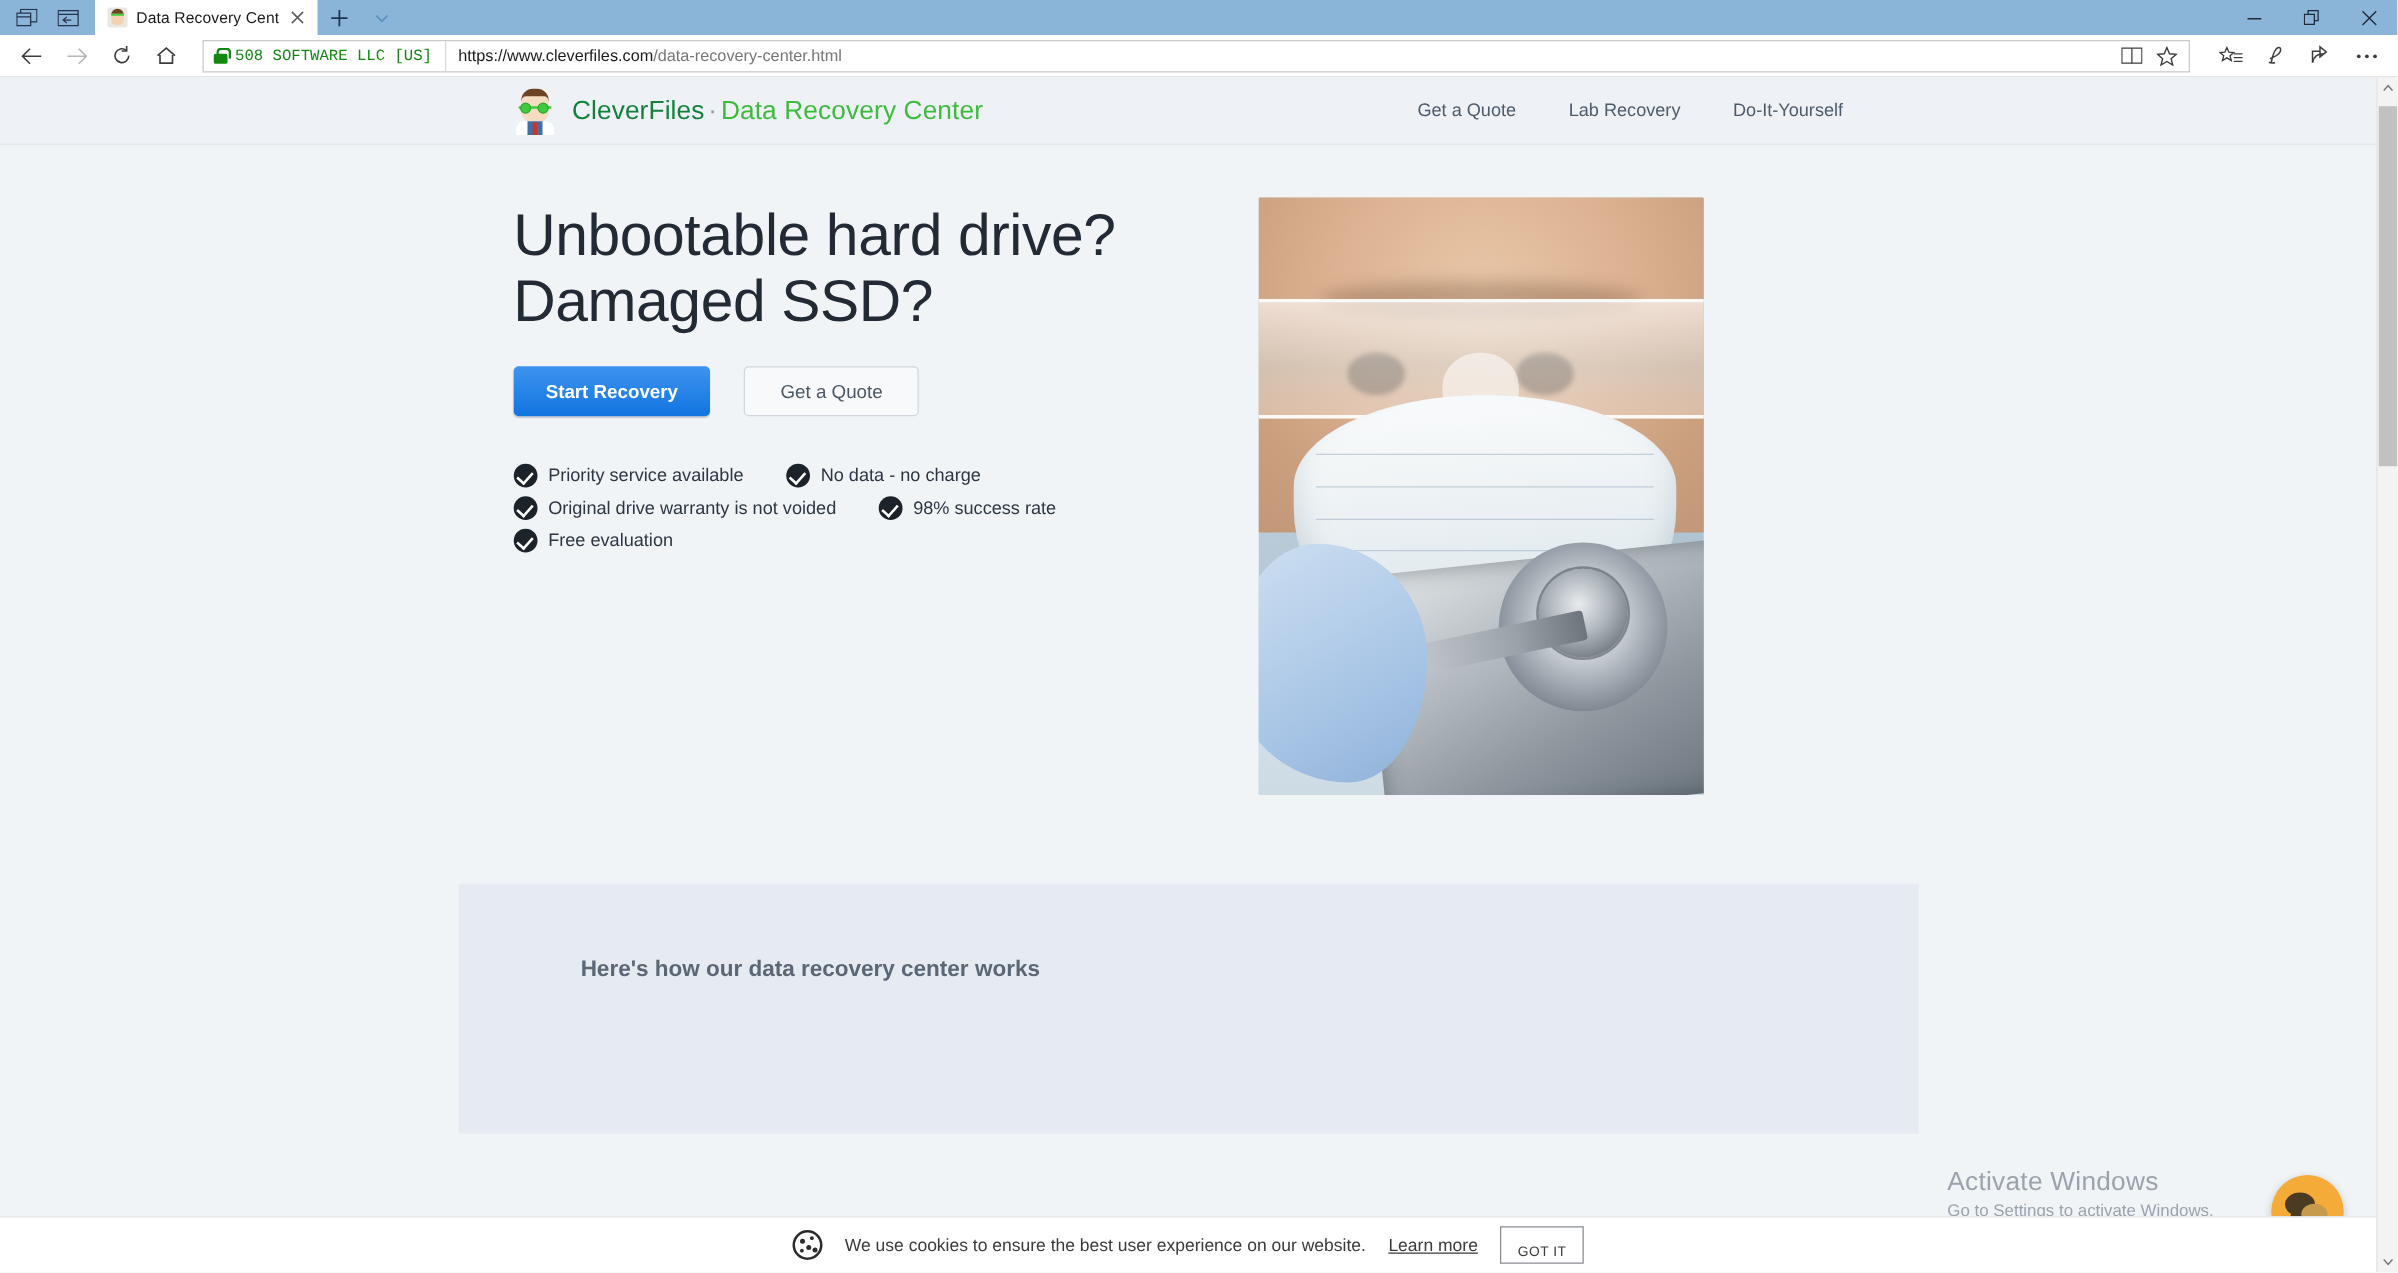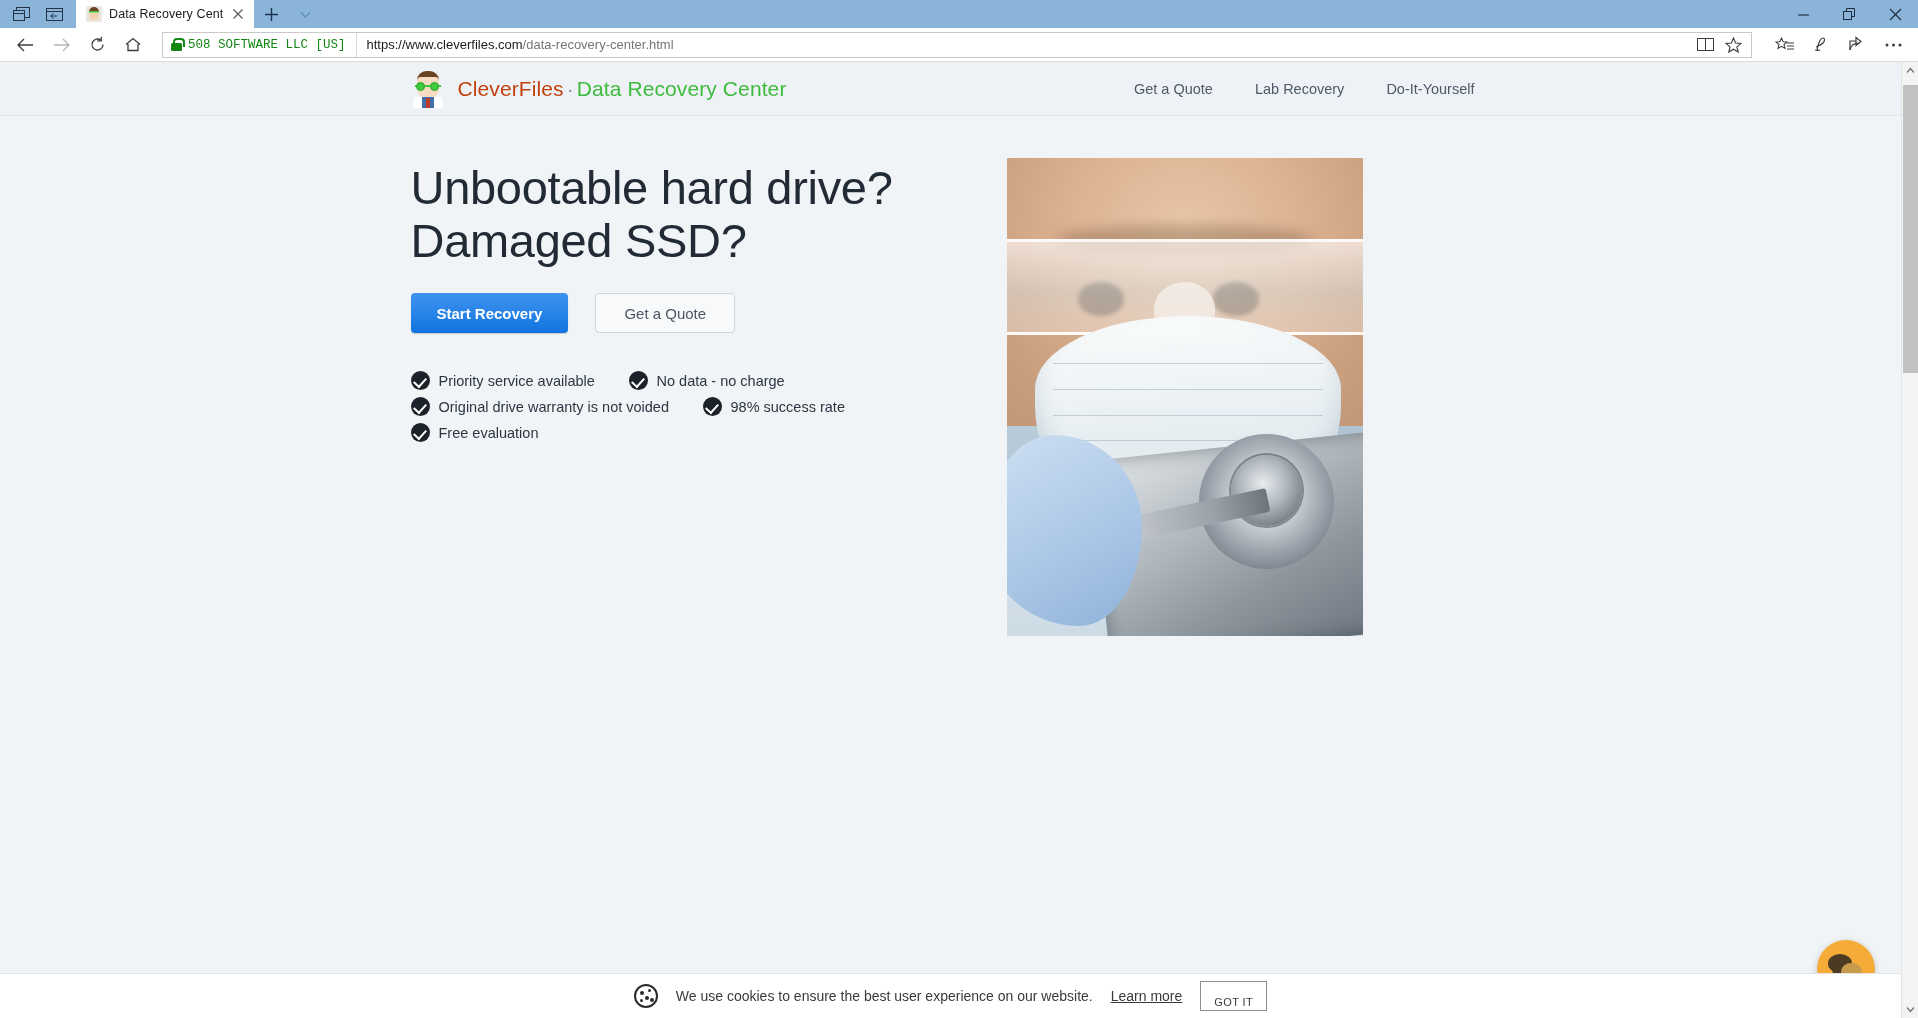--- a/index.html
+++ b/index.html
@@ -134,21 +134,21 @@
     position:absolute; left:2px; top:27px; width:30px; height:12px;
     background:#ffffff; border-radius:6px 6px 0 0;
   }
   .avatar .shirt {
     position:absolute; left:11px; top:27px; width:12px; height:12px; background:#3f6ea8;
   }
   .avatar .tie {
     position:absolute; left:15px; top:28px; width:4px; height:10px; background:#c0392b;
   }
   .brand-text { font-size: 21px; letter-spacing: .1px; white-space: nowrap; }
-  .brand-text .bn { color: #c2410c; }
+  .brand-text .bn { color: #15803d; }
   .brand-text .dot { color: #8a99a8; padding: 0 3px; }
   .brand-text .bg { color: #3dbb3d; }
   .site-nav { display: flex; align-items: center; gap: 42px; padding-right: 26px; }
   .nav-link { font-size: 14.5px; color: #4d5a6a; white-space: nowrap; }
 
   
   .hero {
     width: 1100px; margin: 0 auto; display: flex; gap: 36px;
     padding: 42px 10px 0 10px;
   }
@@ -563,21 +563,30 @@
           <div class="hi-drive"></div>
           <div class="hi-platter"></div>
           <div class="hi-hub"></div>
           <div class="hi-arm"></div>
           <div class="hi-pcb"></div>
           <div class="hi-tab"></div>
           <div class="hi-glove"></div>
         </div>
       </div>
 
-
+      <div class="lower-band">
+        <div class="lower-panel">
+          <div class="lower-title">Here's how our data recovery center works</div>
+        </div>
+      </div>
+
+      <div class="watermark">
+        <div class="wm1">Activate Windows</div>
+        <div class="wm2">Go to Settings to activate Windows.</div>
+      </div>
 
       <div class="chat-widget">
         <span class="b1"></span>
           <span class="b2"></span>
       </div>
 
       <div class="cookiebar">
         <span class="cookie-icon">
           <span></span>
             <span></span>

